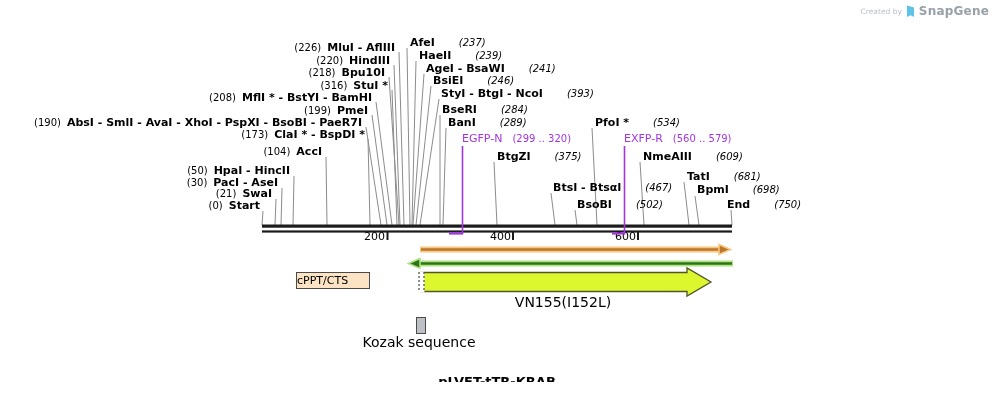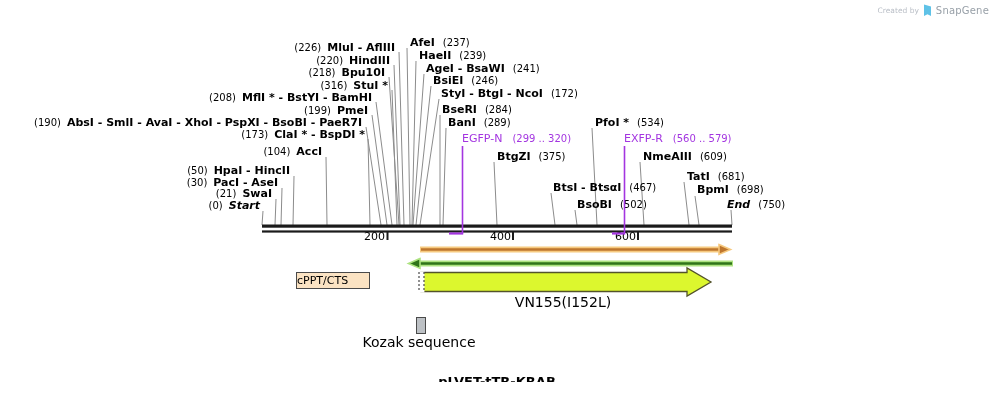--- a/index.html
+++ b/index.html
@@ -6,33 +6,33 @@
   .canvas{
     position:relative;width:995px;height:382px;background:#fff;overflow:hidden;
     font-family:"DejaVu Sans","Liberation Sans",sans-serif;color:#000;
   }
   svg.layer{position:absolute;left:0;top:0;pointer-events:none;}
   svg.base{z-index:1;}
   svg.top{z-index:3;}
   .site{position:absolute;white-space:nowrap;font-size:11px;font-weight:bold;z-index:2;line-height:12px;}
   .site .pos{font-weight:normal;font-size:10px;}
   .sl .pos{margin-right:6px;}
-  .sr .pos{margin-left:8px;}
-  .it .nm{font-style:italic;text-align:right;}
+  .sr .pos{margin-left:24px;font-style:italic;}
+  .it .nm{text-align:right;}
   .primer{position:absolute;z-index:2;font-size:11px;line-height:12px;color:var(--primer,#A335E0);white-space:nowrap;}
   .primer .rng{margin-left:10px;font-size:10px;}
   .scale-num{position:absolute;z-index:2;font-size:11px;line-height:11px;}
   .featbox{position:absolute;z-index:2;box-sizing:border-box;border:1px solid #4a4a4a;text-align:left;}
   .cppt{left:296px;top:272px;width:74px;height:17px;background:var(--cppt_fill,#FBE3C3);font-size:11px;line-height:15px;}
   .kozak{left:416px;top:317px;width:10px;height:17px;background:var(--kozak_fill,#BDC1C5);}
   .center-label{position:absolute;z-index:2;transform:translateX(-50%);white-space:nowrap;font-size:14px;line-height:12px;}
   .plasmid-name{position:absolute;z-index:2;transform:translateX(-50%);white-space:nowrap;font-size:13px;font-weight:bold;}
   .watermark{position:absolute;z-index:2;right:6px;top:4px;display:flex;align-items:center;gap:4px;}
   .wm-created{font-size:7.5px;color:#b9bec6;}
-  .wm-brand{font-size:10px;font-weight:400;color:#98a0a8;letter-spacing:.2px;}
+  .wm-brand{font-size:12px;font-weight:700;color:#98a0a8;letter-spacing:.2px;}
   .wm-logo{display:inline-flex;}
 </style>
 </head>
 <body>
 
 <div class="canvas">
 
   <svg class="layer base" width="995" height="413" viewBox="0 0 995 413">
     <g stroke="#8c8c8c" stroke-width="1">
       <line x1="399" y1="52" x2="404" y2="225"></line>
@@ -112,21 +112,21 @@
   <div class="site sl" style="right:673px;top:146px"><span class="pos">(104)</span><span class="nm">AccI</span></div>
   <div class="site sl" style="right:705px;top:165px"><span class="pos">(50)</span><span class="nm">HpaI - HincII</span></div>
   <div class="site sl" style="right:717px;top:177px"><span class="pos">(30)</span><span class="nm">PacI - AseI</span></div>
   <div class="site sl" style="right:723px;top:188px"><span class="pos">(21)</span><span class="nm">SwaI</span></div>
   <div class="site sl it" style="right:735px;top:200px"><span class="pos">(0)</span><span class="nm">Start</span></div>
 
   <div class="site sr" style="left:410px;top:37px"><span class="nm">AfeI</span><span class="pos">(237)</span></div>
   <div class="site sr" style="left:419px;top:50px"><span class="nm">HaeII</span><span class="pos">(239)</span></div>
   <div class="site sr" style="left:426px;top:63px"><span class="nm">AgeI - BsaWI</span><span class="pos">(241)</span></div>
   <div class="site sr" style="left:433px;top:75px"><span class="nm">BsiEI</span><span class="pos">(246)</span></div>
-  <div class="site sr" style="left:441px;top:88px"><span class="nm">StyI - BtgI - NcoI</span><span class="pos">(172)</span></div>
+  <div class="site sr" style="left:441px;top:88px"><span class="nm">StyI - BtgI - NcoI</span><span class="pos">(393)</span></div>
   <div class="site sr" style="left:442px;top:104px"><span class="nm">BseRI</span><span class="pos">(284)</span></div>
   <div class="site sr" style="left:448px;top:117px"><span class="nm">BanI</span><span class="pos">(289)</span></div>
   <div class="site sr" style="left:595px;top:117px"><span class="nm">PfoI *</span><span class="pos">(534)</span></div>
   <div class="site sr" style="left:497px;top:151px"><span class="nm">BtgZI</span><span class="pos">(375)</span></div>
   <div class="site sr" style="left:643px;top:151px"><span class="nm">NmeAIII</span><span class="pos">(609)</span></div>
   <div class="site sr" style="left:687px;top:171px"><span class="nm">TatI</span><span class="pos">(681)</span></div>
   <div class="site sr" style="left:553px;top:182px"><span class="nm">BtsI - BtsαI</span><span class="pos">(467)</span></div>
   <div class="site sr" style="left:697px;top:184px"><span class="nm">BpmI</span><span class="pos">(698)</span></div>
   <div class="site sr" style="left:577px;top:199px"><span class="nm">BsoBI</span><span class="pos">(502)</span></div>
   <div class="site sr it" style="left:727px;top:199px"><span class="nm">End</span><span class="pos">(750)</span></div>

